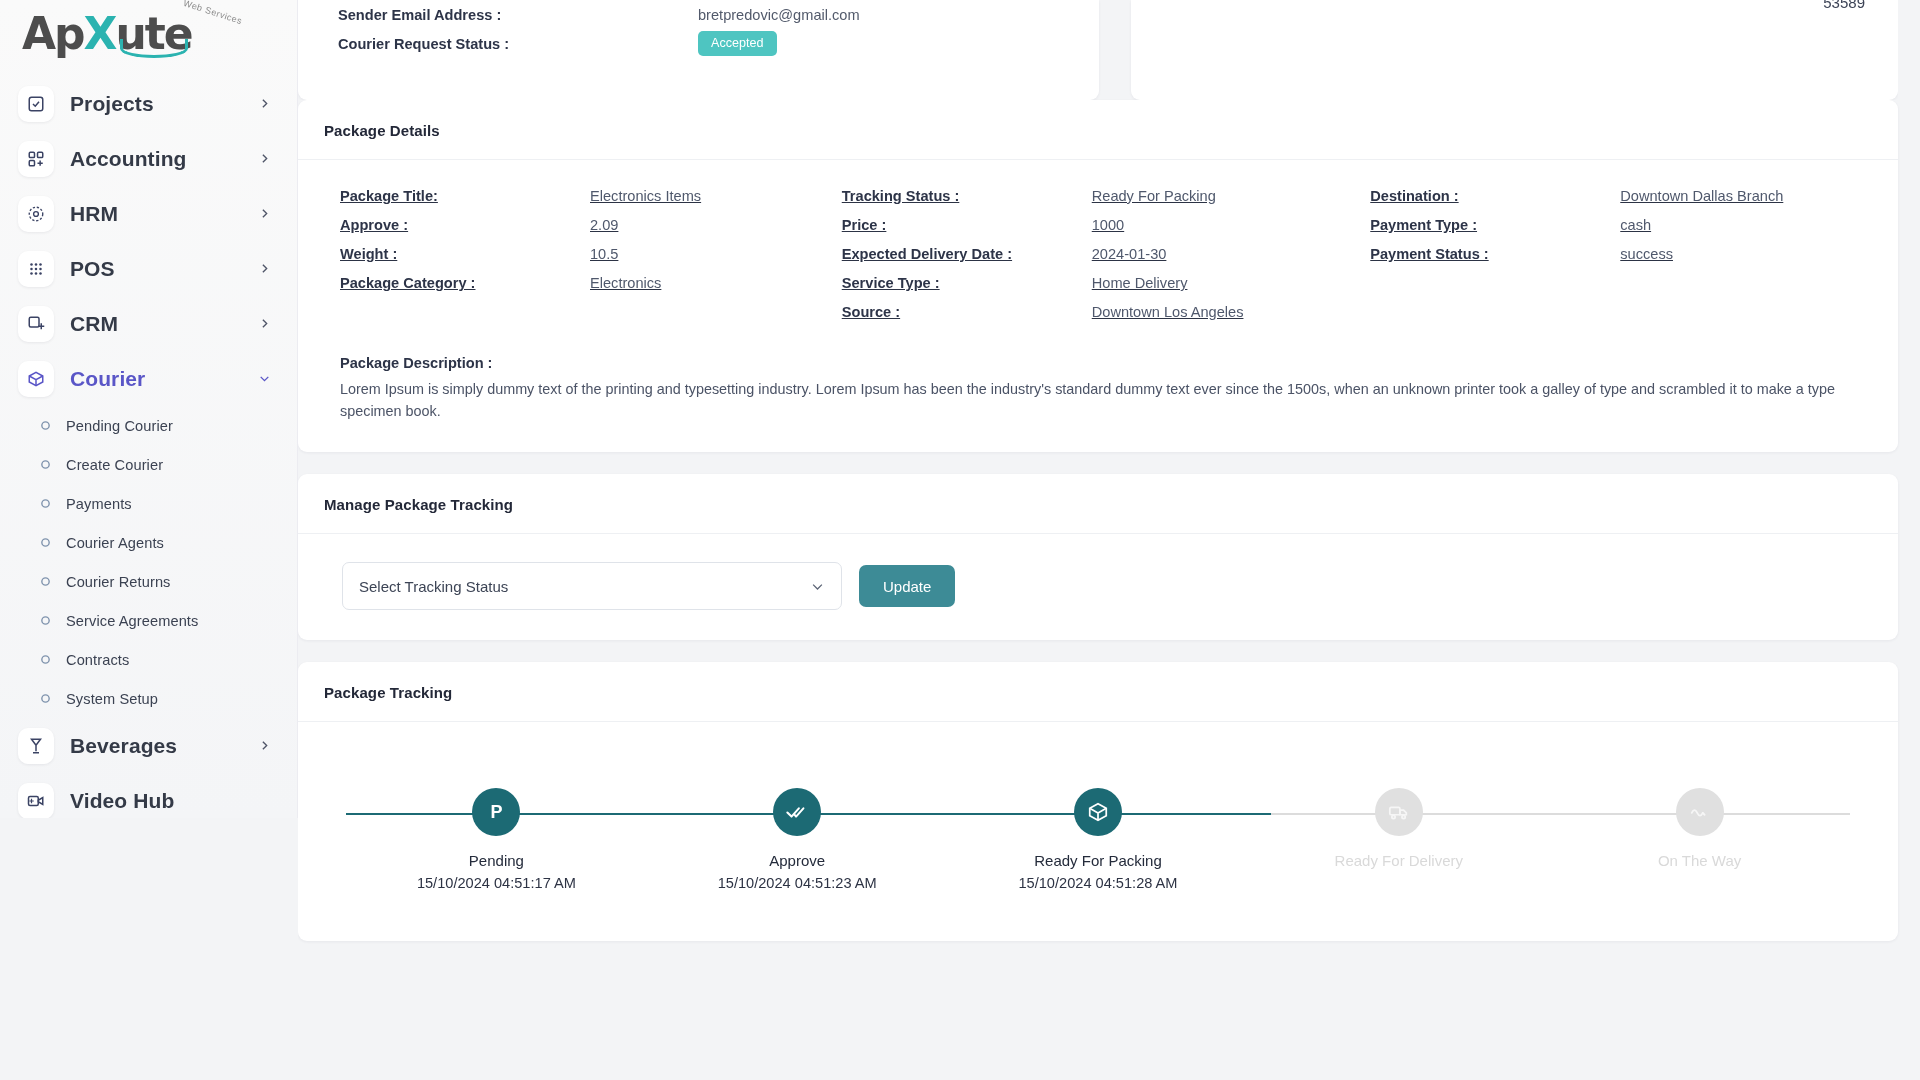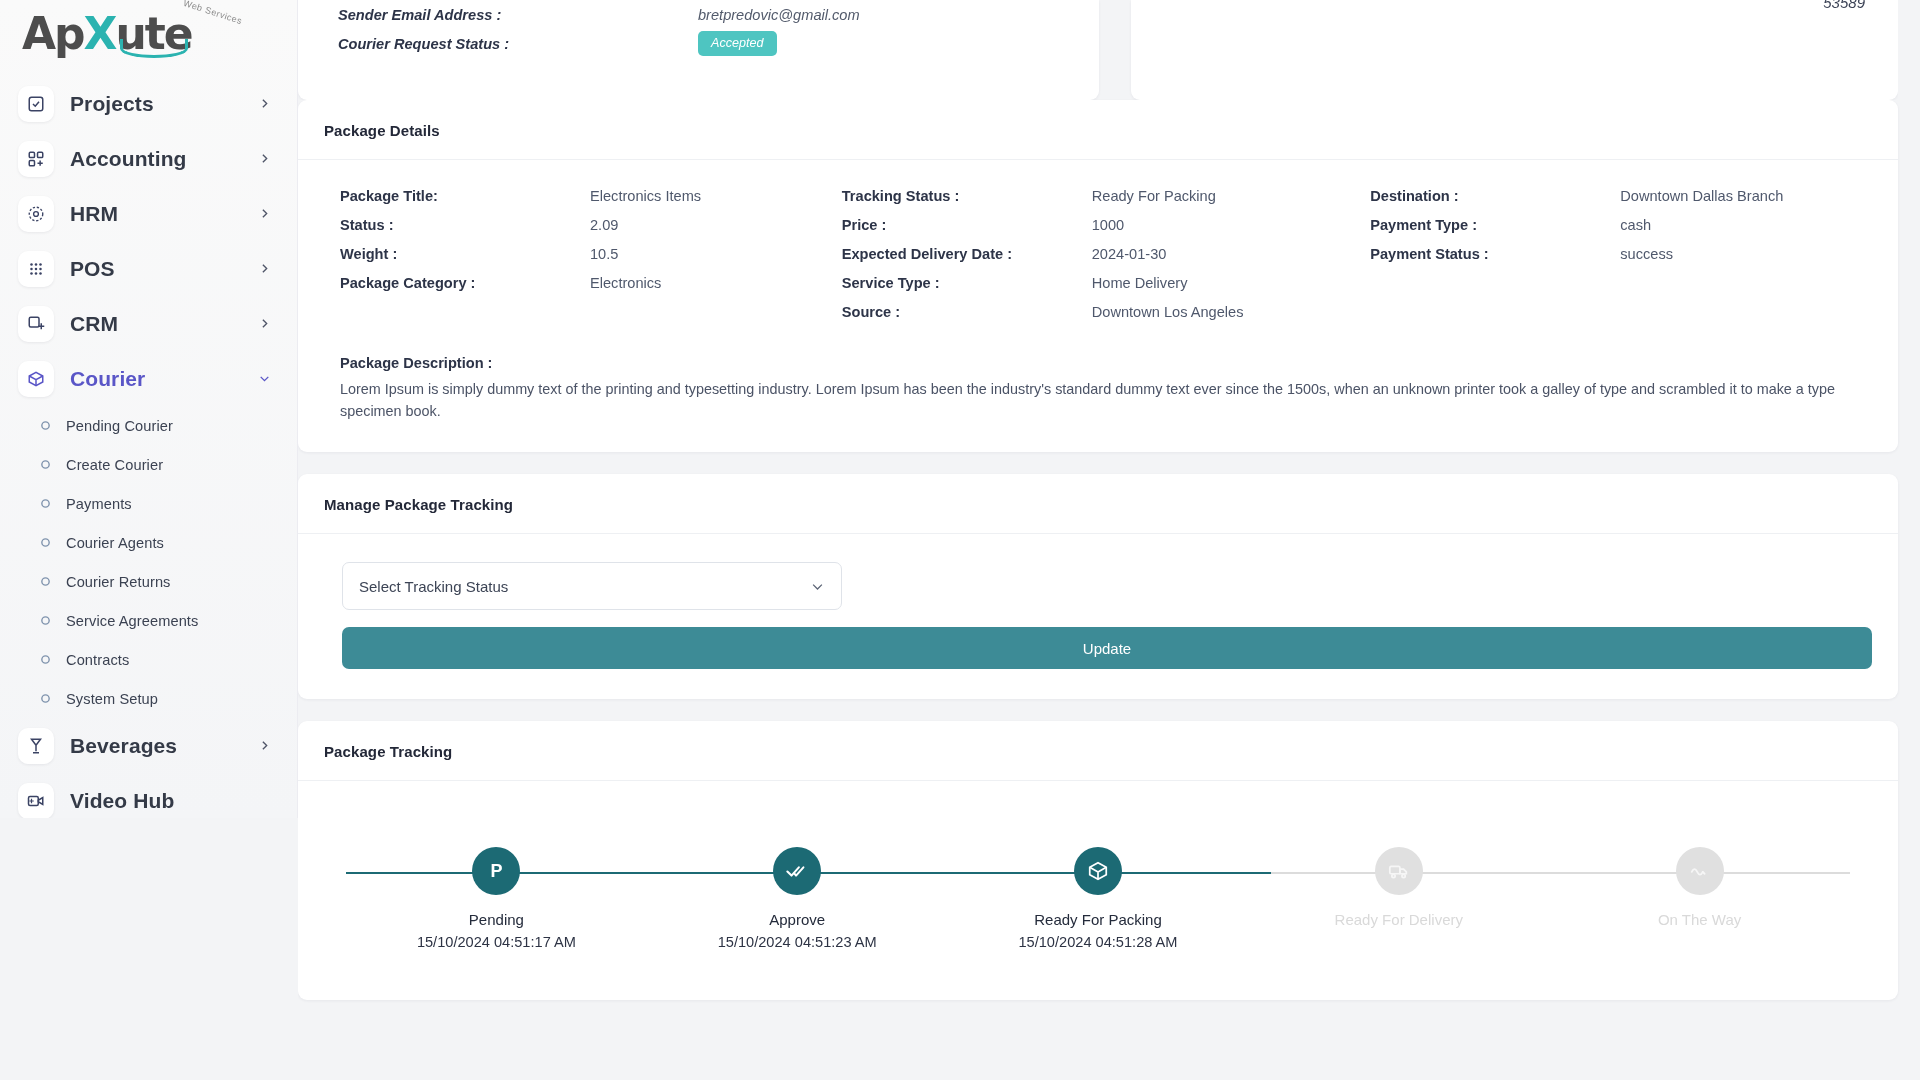--- a/index.html
+++ b/index.html
@@ -147,21 +147,20 @@
   }
   .card-body { padding: 28px 26px 30px 26px; }
 
   
   .top-row {
     display: flex;
     gap: 32px;
     height: 100px;
     overflow: hidden;
     padding-left: 0;
-    font-style: italic;
   }
   .top-left {
     flex: 0 0 801px;
     background: #fff;
     border-radius: 0 0 9px 9px;
     box-shadow: 0 1px 3px rgba(30,36,60,.06);
     padding: 0 0 0 40px;
     height: 100px;
     position: relative;
   }
@@ -202,20 +201,21 @@
     right: 33px;
     top: -6px;
     font-size: 15px;
     color: #3c4356;
   }
 
   
   .pd-grid {
     display: flex;
     padding-left: 16px;
+    text-decoration: underline;
   }
   .pd-col { flex: 1 1 33.33%; }
   .pd-col:nth-child(2) { flex: 0 0 34.5%; }
   .pd-row {
     display: flex;
     align-items: baseline;
     height: 29px;
   }
   .pd-label {
     flex: 0 0 250px;
@@ -241,23 +241,23 @@
     padding-right: 22px;
     margin-top: 8px;
     font-size: 14.4px;
     line-height: 1.5;
     color: #4b5366;
   }
 
   
   .mt-row {
     display: flex;
+    align-items: center;
     gap: 17px;
     padding-left: 18px;
-    flex-direction: column;
   }
   .select-box {
     width: 500px;
     height: 48px;
     border: 1px solid #dfe3e9;
     border-radius: 7px;
     display: flex;
     align-items: center;
     padding: 0 16px;
     background: #fff;
@@ -613,21 +613,21 @@
       </div>
       <div class="card-body">
         <div class="pd-grid">
 
           <div class="pd-col">
             <div class="pd-row">
               <div class="pd-label">Package Title:</div>
               <div class="pd-value">Electronics Items</div>
             </div>
             <div class="pd-row">
-              <div class="pd-label">Status :</div>
+              <div class="pd-label">Approve :</div>
               <div class="pd-value">2.09</div>
             </div>
             <div class="pd-row">
               <div class="pd-label">Weight :</div>
               <div class="pd-value">10.5</div>
             </div>
             <div class="pd-row">
               <div class="pd-label">Package Category :</div>
               <div class="pd-value">Electronics</div>
             </div>

